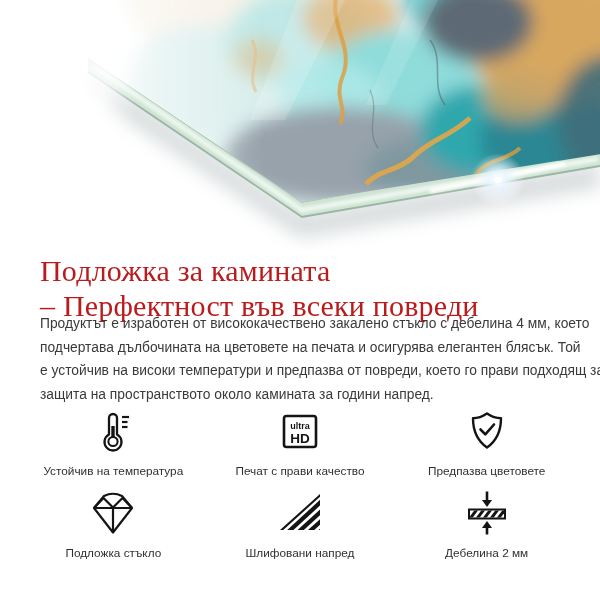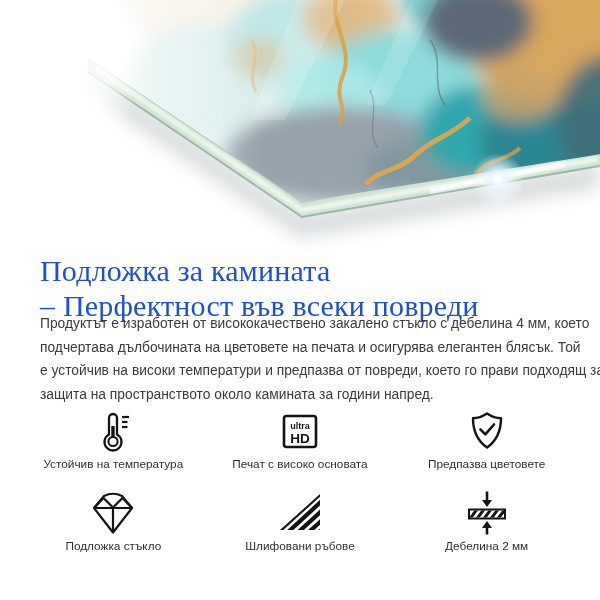--- a/index.html
+++ b/index.html
@@ -4,35 +4,35 @@
 <style>
   html,body{margin:0;padding:0;background:#ffffff;}
   .canvas{
     position:relative;width:600px;height:600px;background:#ffffff;overflow:hidden;
     font-family:"Liberation Sans","DejaVu Sans",sans-serif;
   }
   .hero{position:absolute;top:0;left:0;width:600px;height:250px;}
   .title{
     position:absolute;left:40px;top:233px;
     font-family:"Liberation Serif","DejaVu Serif",serif;
-    font-weight:400;color:#1d4ed8;font-size:30px;line-height:35px;
+    font-weight:400;color:#b91c1c;font-size:30px;line-height:35px;
     letter-spacing:0.2px;white-space:nowrap;
   }
   .title span{display:block;}
   .desc{
     position:absolute;left:40px;top:312px;color:#3a3a3a;
     font-size:13.8px;line-height:23.6px;white-space:nowrap;
   }
   .features{
     position:absolute;left:20px;top:402px;width:560px;
     display:grid;grid-template-columns:repeat(3,1fr);grid-auto-rows:82px;
   }
   .feature{display:flex;flex-direction:column;align-items:center;justify-content:flex-start;}
   .icon-box{height:52px;display:flex;align-items:flex-end;justify-content:center;}
-  .feature-label{margin-top:3px;font-size:11.8px;color:#303030;white-space:nowrap;}
+  .feature-label{margin-top:10px;font-size:11.8px;color:#303030;white-space:nowrap;}
   .icon-box svg{display:block;}
 </style>
 </head>
 <body>
 
 <div class="canvas">
 
   <div class="hero">
     <svg width="600" height="250" viewBox="0 0 600 250">
       <defs>
@@ -148,21 +148,21 @@
     </div>
 
     <div class="feature">
       <div class="icon-box">
         <svg width="46" height="46" viewBox="0 0 46 46">
           <rect x="7" y="8" width="32" height="31" rx="2.5" fill="none" stroke="#141414" stroke-width="2.6"></rect>
           <text x="23" y="21" text-anchor="middle" font-family="Liberation Sans, sans-serif" font-size="9" font-weight="bold" fill="#141414">ultra</text>
           <text x="23" y="34.5" text-anchor="middle" font-family="Liberation Sans, sans-serif" font-size="13.5" font-weight="bold" fill="#141414">HD</text>
         </svg>
       </div>
-      <div class="feature-label">Печат с високо основата</div>
+      <div class="feature-label">Печат с прави качество</div>
     </div>
 
     <div class="feature">
       <div class="icon-box">
         <svg width="46" height="46" viewBox="0 0 46 46" fill="none" stroke="#141414">
           <path d="M23,5.5 C18.5,8.5 13.5,10.2 9,10.2 C9,23.5 13.5,32.8 23,39.5 C32.5,32.8 37,23.5 37,10.2 C32.5,10.2 27.5,8.5 23,5.5 Z" stroke-width="2.4" stroke-linejoin="round"></path>
           <path d="M16.5,21.5 L21.3,26.3 L30,16.5" stroke-width="2.6" stroke-linecap="round" stroke-linejoin="round"></path>
         </svg>
       </div>
       <div class="feature-label">Предпазва цветовете</div>
@@ -191,21 +191,21 @@
           <g clip-path="url(#triClip)" stroke="#141414" stroke-width="4.2">
             <line x1="2" y1="41" x2="44" y2="3"></line>
             <line x1="9" y1="44" x2="47" y2="9"></line>
             <line x1="16" y1="47" x2="50" y2="16"></line>
             <line x1="23" y1="50" x2="53" y2="23"></line>
             <line x1="30" y1="53" x2="56" y2="30"></line>
             <line x1="37" y1="56" x2="59" y2="37"></line>
           </g>
         </svg>
       </div>
-      <div class="feature-label">Шлифовани ръбове</div>
+      <div class="feature-label">Шлифовани напред</div>
     </div>
 
     <div class="feature">
       <div class="icon-box">
         <svg width="46" height="46" viewBox="0 0 46 46">
           <defs>
               <clipPath id="barClip">
                 <rect x="6" y="20.5" width="34" height="7"></rect>
               </clipPath>
             </defs>

